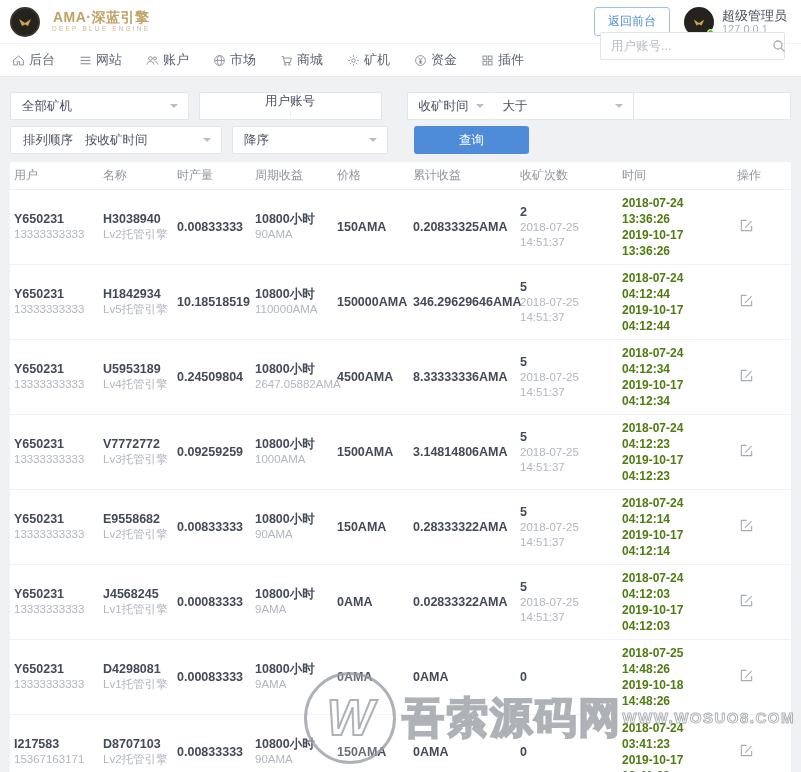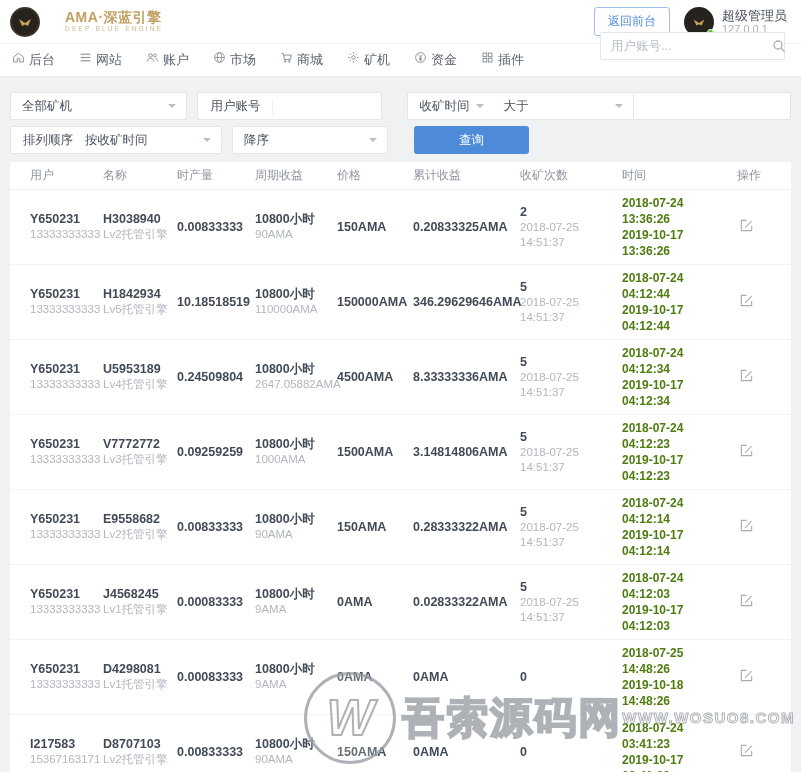--- a/index.html
+++ b/index.html
@@ -2,67 +2,67 @@
 <html><head>
 <meta charset="utf-8">
 <style>
   * { margin:0; padding:0; box-sizing:border-box; }
   html,body { width:801px; height:772px; }
   body { font-family:"Liberation Sans","DejaVu Sans",sans-serif; background:#f0f1f3; overflow:hidden; }
   .page { position:relative; width:801px; height:772px; background:#f0f1f3; }
 
   
   .topbar { height:44px; background:#fff; display:flex; align-items:center; justify-content:space-between; padding:0 14px 0 10px; border-bottom:1px solid #f1f2f4; }
-  .brand { display:flex; align-items:center; gap:25px; }
+  .brand { display:flex; align-items:center; gap:12px;text-align:center; }
   .brand-badge { width:30px; height:30px; border-radius:50%; background:#26231f; display:flex; align-items:center; justify-content:center; color:#c8a455; font-size:15px; border:2px solid #3a342b; }
   .brand-text .t1 { color:#bfa162; font-size:14px; font-weight:bold; letter-spacing:.5px; line-height:15px; }
   .brand-text .t2 { color:#cdb98f; font-size:6.5px; letter-spacing:2.2px; line-height:8px; }
   .top-right { display:flex; align-items:center; gap:14px; }
   .btn-outline { background:#fff; border:1px solid #9fc0e8; color:#4e8cd9; font-size:12px; padding:5px 13px; border-radius:3px; cursor:pointer; font-family:inherit; }
   .userbox { display:flex; align-items:center; gap:8px; }
   .avatar { position:relative; width:30px; height:30px; border-radius:50%; background:#26231f; display:flex; align-items:center; justify-content:center; color:#c8a455; font-size:14px; }
   .avatar .dot { position:absolute; right:0; bottom:1px; width:7px; height:7px; border-radius:50%; background:#52c41a; border:1px solid #fff; }
   .user-meta .name { font-size:13px; color:#454c59; line-height:15px; }
   .user-meta .ip { font-size:11px; color:#aab0ba; line-height:13px; }
 
   
   .navbar { position:relative; height:33px; background:#fff; display:flex; align-items:center; padding:0 16px 0 12px; border-bottom:1px solid #e9ebef; }
-  .nav-item { display:flex; gap:4px; margin-right:24px; color:#5d6472; font-size:13px; cursor:pointer; }
+  .nav-item { display:flex; align-items:center; gap:4px; margin-right:24px; color:#5d6472; font-size:13px; cursor:pointer; }
   .nav-item svg { stroke:#8b909b; }
   .nav-search { position:absolute; right:16px; top:-12px; width:185px; height:28px; background:#fff; border:1px solid #e3e5e9; border-radius:2px; display:flex; align-items:center; padding:0 8px 0 10px; }
   .nav-search input { flex:1; border:none; outline:none; font-size:12.5px; color:#454c59; font-family:inherit; background:transparent; }
   .nav-search input::placeholder { color:#b8bdc6; }
 
   
   .filters { padding:15px 10px 0 10px; }
   .frow { display:flex; align-items:center; margin-bottom:6px; }
   .ctl { height:28px; background:#fff; border:1px solid #e3e5e9; border-radius:2px; display:flex; align-items:center; font-size:12.5px; color:#4a5160; }
   .caret { width:0; height:0; border-left:4px solid transparent; border-right:4px solid transparent; border-top:4.5px solid #b9bec7; margin-left:auto; margin-right:10px; flex:none; }
   .caret.near { margin-left:7px; margin-right:8px; }
   .sel { cursor:pointer; }
   .sel .txt { padding-left:11px; }
   .grp-label { padding:0 12px; color:#4a5160; flex:none; }
   .grp-divider { width:1px; height:16px; background:#eef0f3; flex:none; }
   .grp input { border:none; outline:none; flex:1; height:100%; font-size:12.5px; color:#454c59; font-family:inherit; padding:0 10px; background:transparent; min-width:0; }
   .w-miner { width:183px; margin-right:10px; }
-  .w-account { width:185px; margin-right:25px; }
+  .w-account { width:185px; margin-right:25px;flex-direction:column; }
   .w-timefield { flex:none; }
   .w-operator { width:146px; border-left:none; }
   .w-timeval { width:157px; border-left:none; }
   .w-ordergrp { width:212px; margin-right:10px; }
   .w-orderdir { width:156px; }
   .btn-primary { width:115px; height:28px; background:#4e8cd9; color:#fff; border:none; border-radius:3px; font-size:12.5px; margin-left:26px; cursor:pointer; font-family:inherit; }
 
   
   .card { margin:8px 10px 0 10px; background:#fff; border-radius:2px; padding-bottom:6px; }
   table { width:100%; border-collapse:collapse; table-layout:fixed; }
   thead th { height:27px; font-size:12px; font-weight:normal; color:#8f949f; text-align:left; border-bottom:1px solid #eef0f2; padding:0 4px 0 0; }
   tbody td { height:45px; border-bottom:1px solid #f1f2f5; padding:5px 4px 5px 0; vertical-align:middle; }
   tbody tr:last-child td { border-bottom:none; }
-  th.c1, td.c1 { padding-left:20px; }
+  th.c1, td.c1 { padding-left:4px; }
   .main { font-size:12.5px; font-weight:bold; color:#434a57; line-height:16px; }
   .sub { font-size:11.5px; color:#b1b6bf; line-height:15px; }
   .time { font-size:12px; font-weight:bold; color:#4d7c0f; line-height:16px; }
   .edit-btn { display:inline-flex; cursor:pointer; padding:2px; }
 
   
   .watermark { position:absolute; right:6px; bottom:8px; display:flex; align-items:center; gap:6px; opacity:.8; pointer-events:none; }
   .wm-circle { width:92px; height:92px; border:3px solid #9aa0a6; border-radius:50%; display:flex; align-items:center; justify-content:center; background:rgba(255,255,255,.25); }
   .wm-w { font-size:50px; font-style:italic; font-weight:bold; color:transparent; -webkit-text-stroke:2px #9aa0a6; }
   .wm-col { display:flex; flex-direction:row; align-items:center; }

